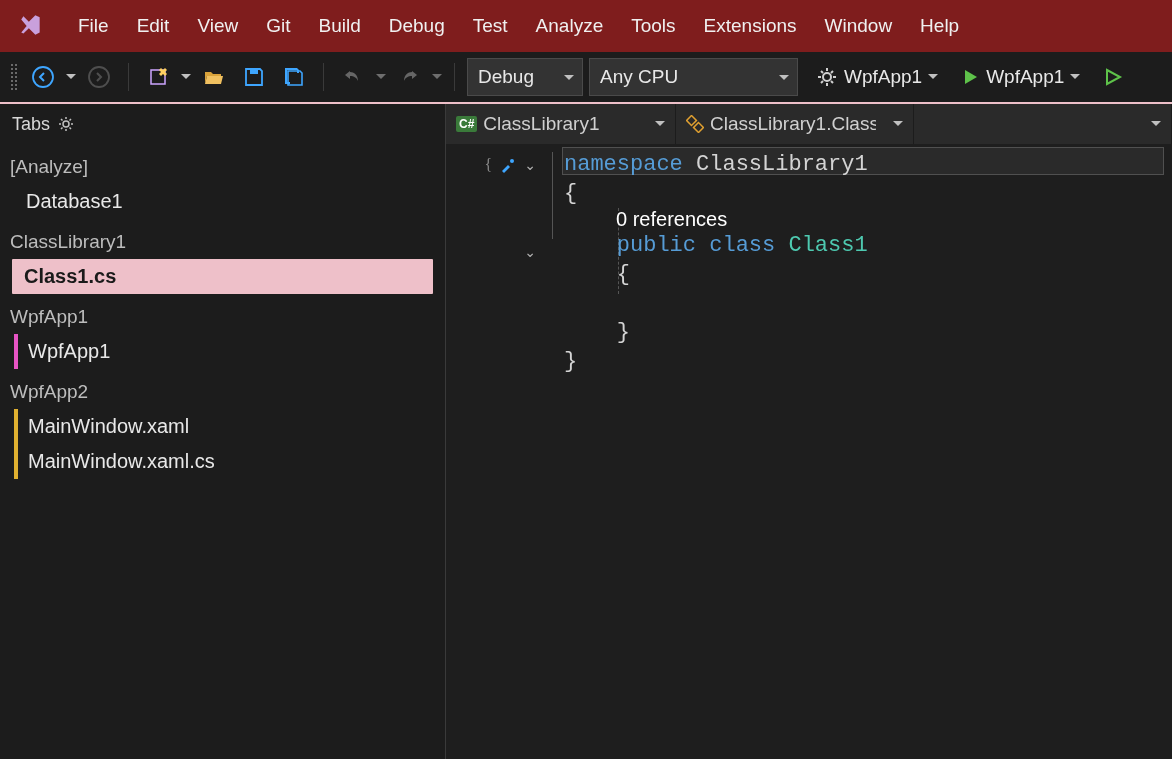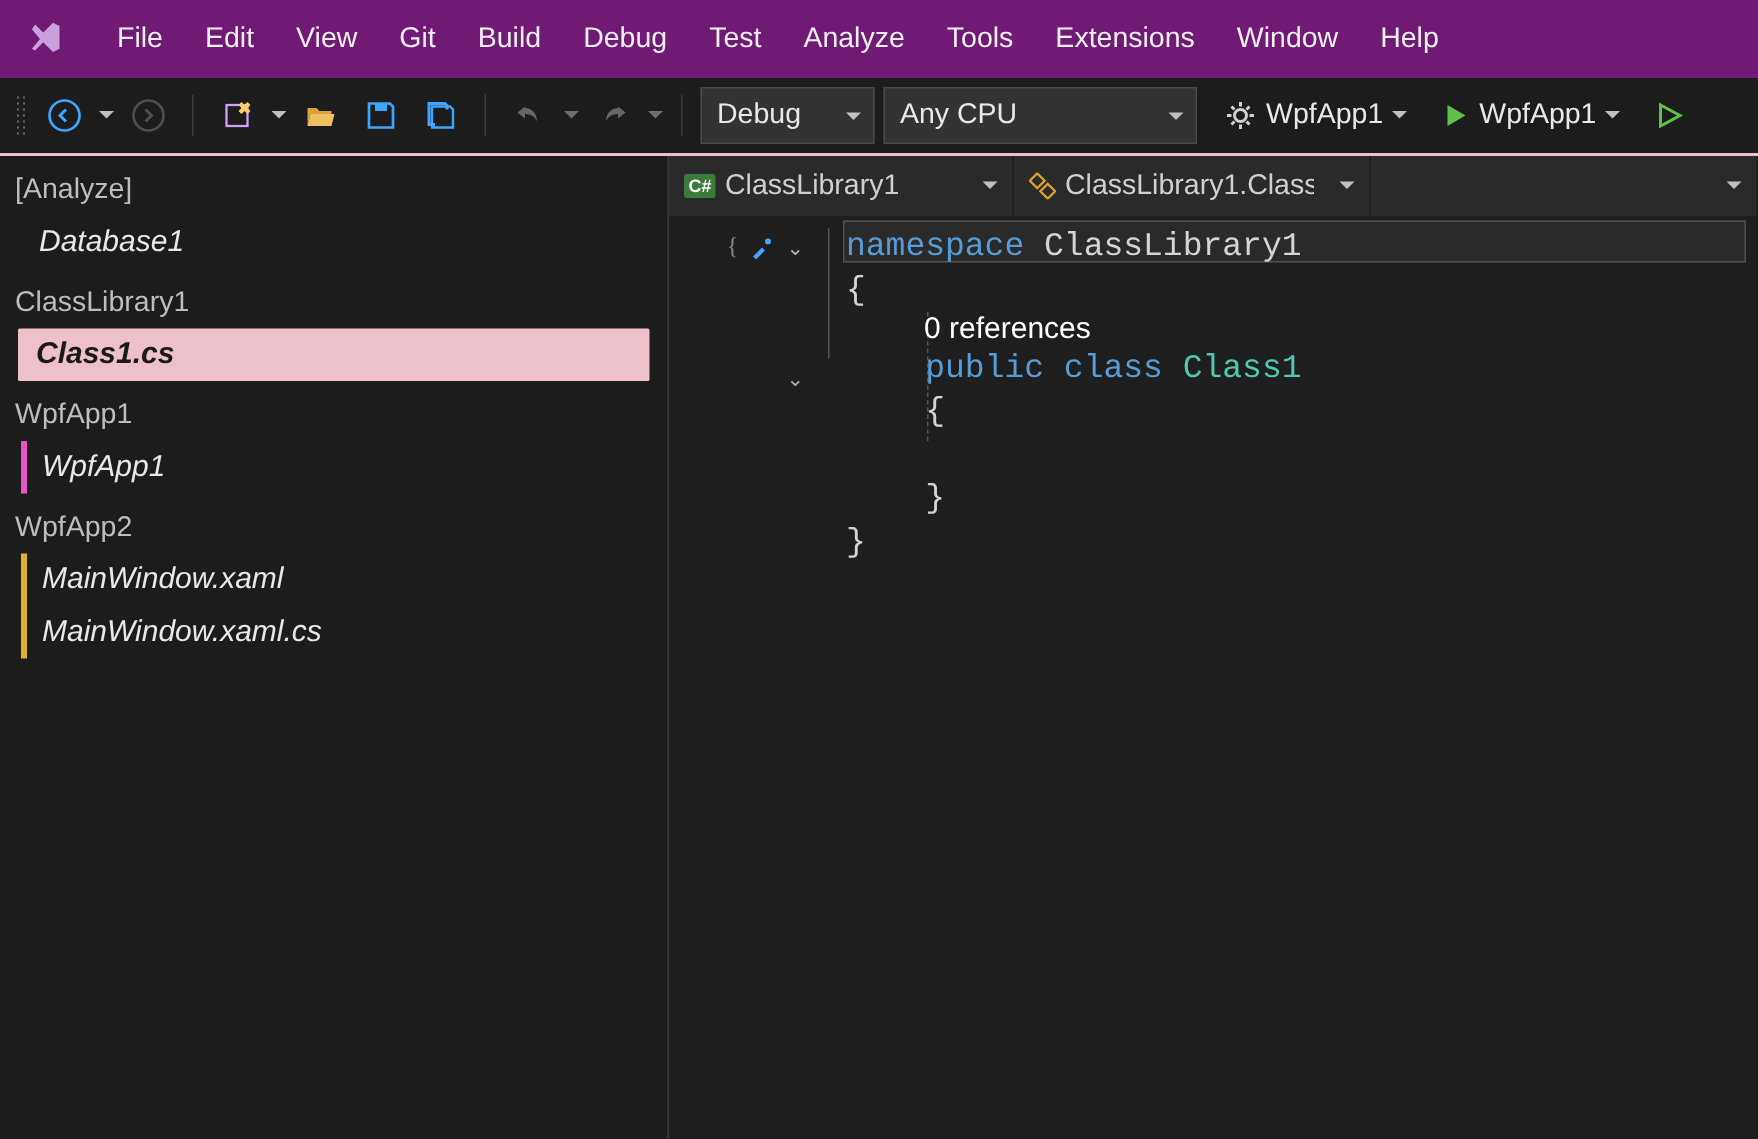--- a/index.html
+++ b/index.html
@@ -7,21 +7,21 @@
       font-family: "Segoe UI", Tahoma, sans-serif;
       background: #1c1c1c;
       color: #d0d0d0;
       width: 1172px;
       height: 759px;
       overflow: hidden;
       user-select: none;
     }
     .menubar {
       height: 52px;
-      background: #701a75;
+      background: #7f1d1d;
       display: flex;
       align-items: center;
       padding: 12px 10px;
     }
     .logo {
       width: 30px;
       height: 30px;
       margin: 0 18px 0 6px;
       display: flex;
       align-items: center;
@@ -104,21 +104,20 @@
       font-size: 18px;
       color: #d8d8d8;
       gap: 8px;
     }
     .side-row {
       padding: 6px 10px 6px 18px;
       font-size: 20px;
       color: #e8e8e8;
       cursor: pointer;
       margin-left: 8px;
-      font-style: italic;
     }
     .side-header-row {
       padding: 6px 10px 6px 10px;
       font-size: 19px;
       color: #bdbdbd;
       margin-top: 6px;
     }
     .side-row.selected {
       background: #eec0c9;
       color: #1a1a1a;
@@ -325,20 +324,29 @@
   </div>
   <div class="tb-btn" style="margin-left:6px">
     <svg width="20" height="20">
         <path d="M4 3l13 7-13 7z" fill="none" stroke="#5ec24a" stroke-width="2"></path>
       </svg>
   </div>
 </div>
 
 <div class="content">
   <div class="side-panel">
+    <div class="side-header">
+      <span>Tabs</span>
+      <svg width="16" height="16">
+          <circle cx="8" cy="8" r="3" fill="none" stroke="#c0c0c0" stroke-width="1.5"></circle>
+          <g stroke="#c0c0c0" stroke-width="1.5">
+            <path d="M8 1v2M8 13v2M1 8h2M13 8h2M3 3l1.5 1.5M11.5 11.5L13 13M3 13l1.5-1.5M11.5 4.5L13 3"></path>
+          </g>
+        </svg>
+    </div>
     <div id="sections-holder">
         <div class="side-header-row">[Analyze]</div>
         <div class="side-row">Database1</div>
         <div class="side-header-row">ClassLibrary1</div>
         <div class="side-row selected">Class1.cs</div>
         <div class="side-header-row">WpfApp1</div>
         <div class="side-row accent-pink">WpfApp1</div>
         <div class="side-header-row">WpfApp2</div>
         <div class="side-row accent-yellow">MainWindow.xaml</div>
         <div class="side-row accent-yellow">MainWindow.xaml.cs</div>

